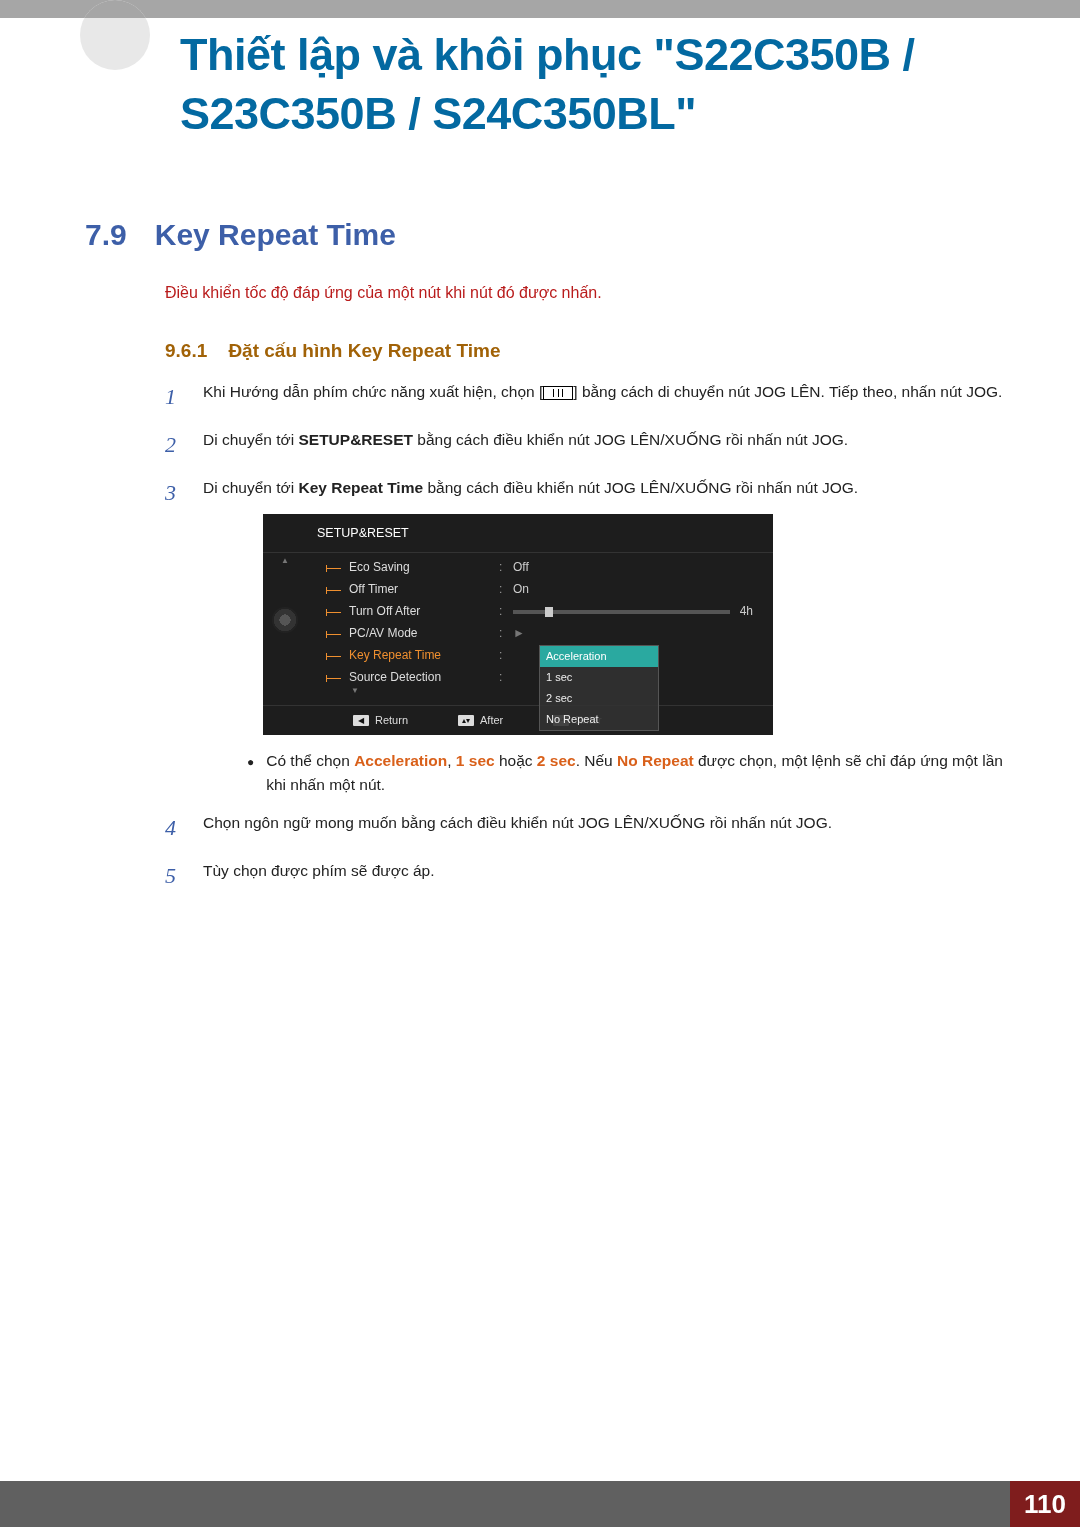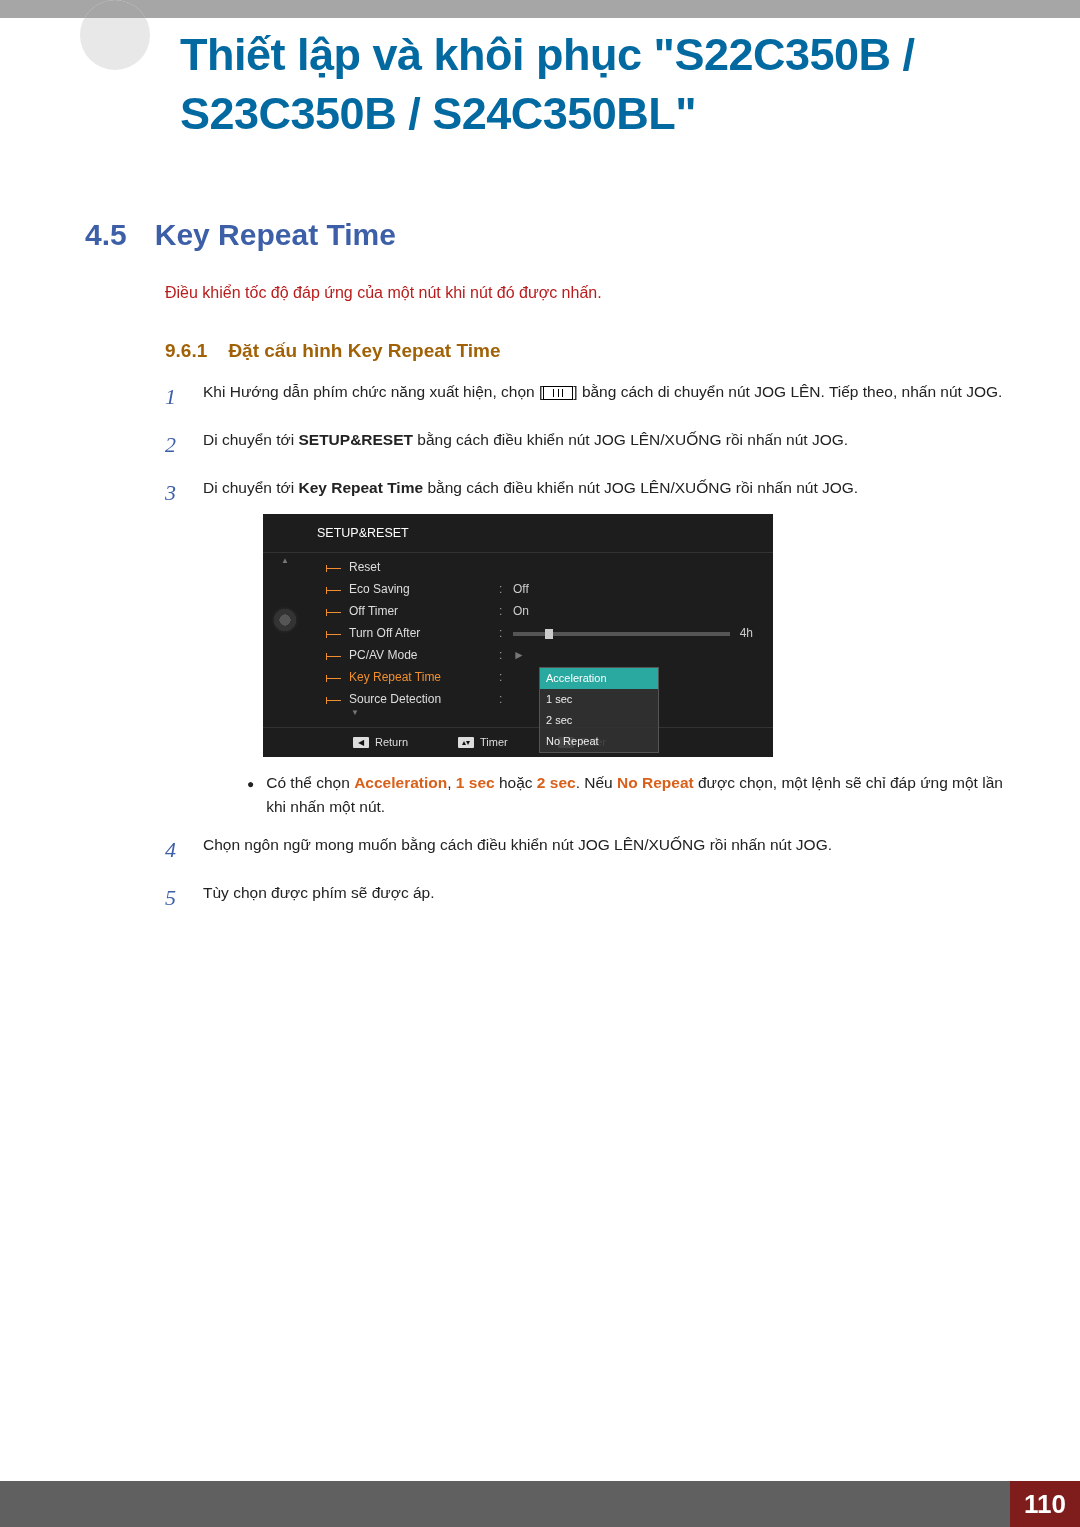--- a/index.html
+++ b/index.html
@@ -150,21 +150,21 @@
 <body>
 
 <div class="top-gray-bar"></div>
 <div class="chapter-circle"></div>
 
 <div class="header-area">
   <div class="page-title">Thiết lập và khôi phục "S22C350B / S23C350B / S24C350BL"</div>
 </div>
 
 <div class="section-96">
-  <span class="sec-num">4.5</span>
+  <span class="sec-num">7.9</span>
   <span class="sec-title">Key Repeat Time</span>
 </div>
 
 <div class="intro-text">Điều khiển tốc độ đáp ứng của một nút khi nút đó được nhấn.</div>
 
 <div class="subsection">
   <span>9.6.1</span>
   <span>&nbsp;&nbsp;</span>
   <span>Đặt cấu hình Key Repeat Time</span>
 </div>
@@ -194,24 +194,20 @@
         <div class="osd">
           <div class="osd-title-row">SETUP&amp;RESET</div>
           <div class="osd-body">
             <div class="osd-left">
               <div class="osd-sep">▲</div>
               <div class="gear-icon"></div>
             </div>
             <div class="osd-menu">
               <div class="osd-row">
                 <span class="tick"></span>
-                <span class="label">Reset</span>
-              </div>
-              <div class="osd-row">
-                <span class="tick"></span>
                 <span class="label">Eco Saving</span>
                 <span class="colon">:</span>
                 <span class="val">Off</span>
               </div>
               <div class="osd-row">
                 <span class="tick"></span>
                 <span class="label">Off Timer</span>
                 <span class="colon">:</span>
                 <span class="val">On</span>
               </div>
@@ -251,21 +247,21 @@
               <div class="osd-sep" style="padding-left:0;justify-content:flex-start;margin-left:44px;">▼</div>
             </div>
           </div>
           <div class="osd-footer">
             <div class="ctl">
                 <span class="ctl-icon">◀</span>
                 <span>Return</span>
               </div>
             <div class="ctl">
                 <span class="ctl-icon">▴▾</span>
-                <span>Timer</span>
+                <span>After</span>
               </div>
             <div class="ctl">
                 <span class="ctl-icon">↵</span>
                 <span>Enter</span>
               </div>
           </div>
         </div>
       </div>
 
       <div class="bullet-note">

